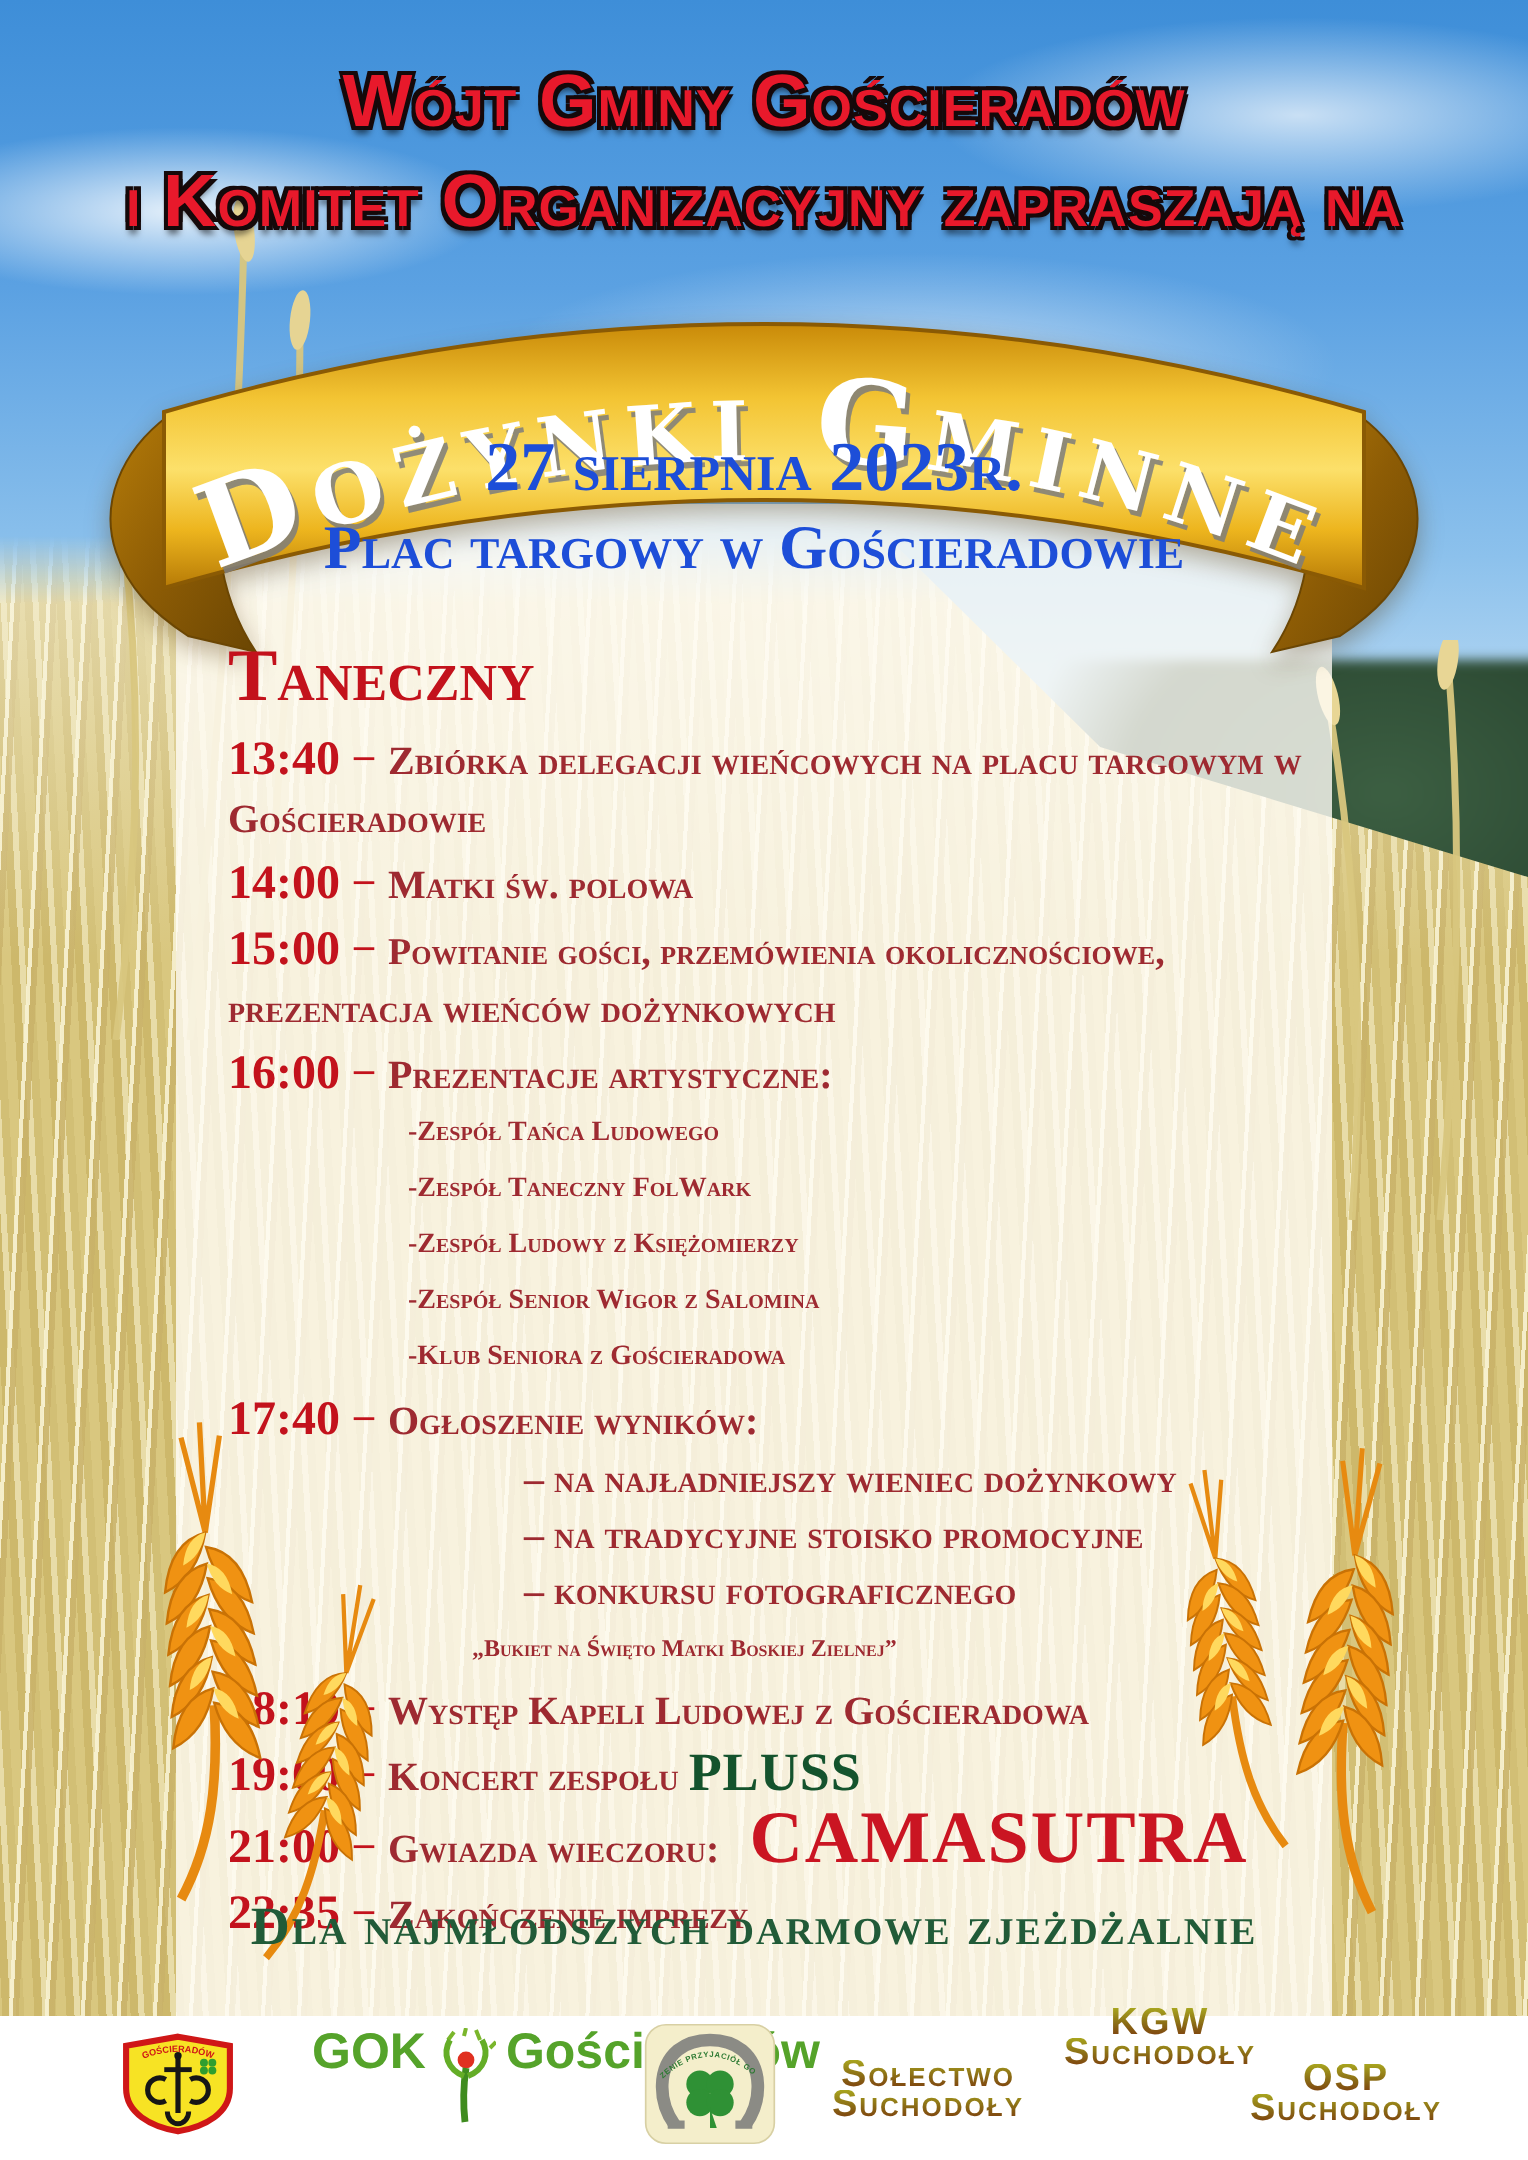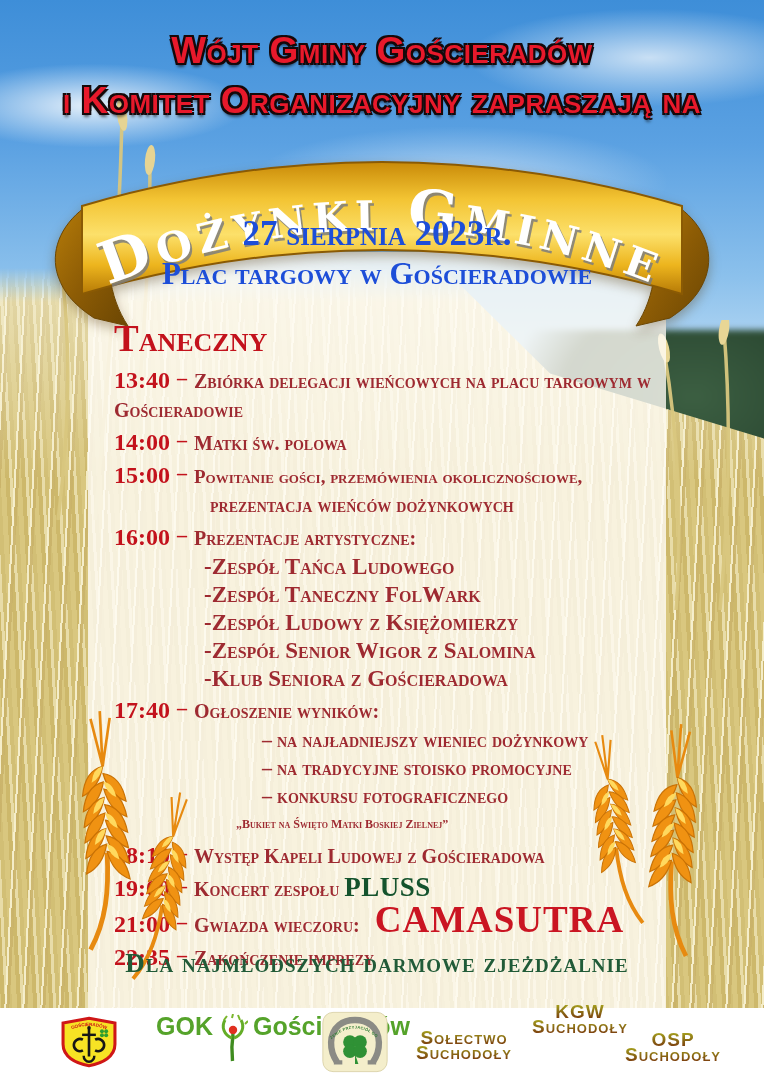--- a/index.html
+++ b/index.html
@@ -44,22 +44,22 @@
   .date{top:214px;font-size:35px;}
   .venue{top:256px;font-size:31px;}
   
   .program{position:absolute;left:114px;top:318px;width:548px;
     font-variant:small-caps;color:#9e2a31;font-size:20px;line-height:29px;font-weight:700;}
   .ph{font-size:37px;line-height:42px;color:#c3121c;margin-bottom:4px;}
   .prow{margin:1px 0;}
   .time{color:#c3121c;font-size:24px;font-weight:700;}
   .dash{color:#c3121c;font-weight:700;padding:0 7px;vertical-align:3px;}
   .tight{font-size:19px;}
-  .cont{display:block;margin-left:96px;}
-  .sub{margin-left:90px;font-size:23px;line-height:28px;}
+  .cont{display:block;}
+  .sub{margin-left:90px;font-size:14px;line-height:28px;}
   .sub17{margin-left:148px;font-size:20px;line-height:28px;}
   .quote{margin-left:122px;font-size:12px;line-height:28px;}
   .big-pluss{font-size:27px;font-variant:normal;letter-spacing:.5px;color:#14532d;}
   .big-cama{font-size:37px;font-variant:normal;letter-spacing:1px;color:#ca1522;margin-left:10px;}
   
   .kids{position:absolute;left:88px;top:948px;width:578px;text-align:center;
     font-variant:small-caps;font-weight:700;font-size:27px;color:#215b38;letter-spacing:1px;}
   
   .ear{position:absolute;overflow:visible;}
   .ear1{left:70px;top:686px;width:72px;height:290px;transform:rotate(-3deg);}

